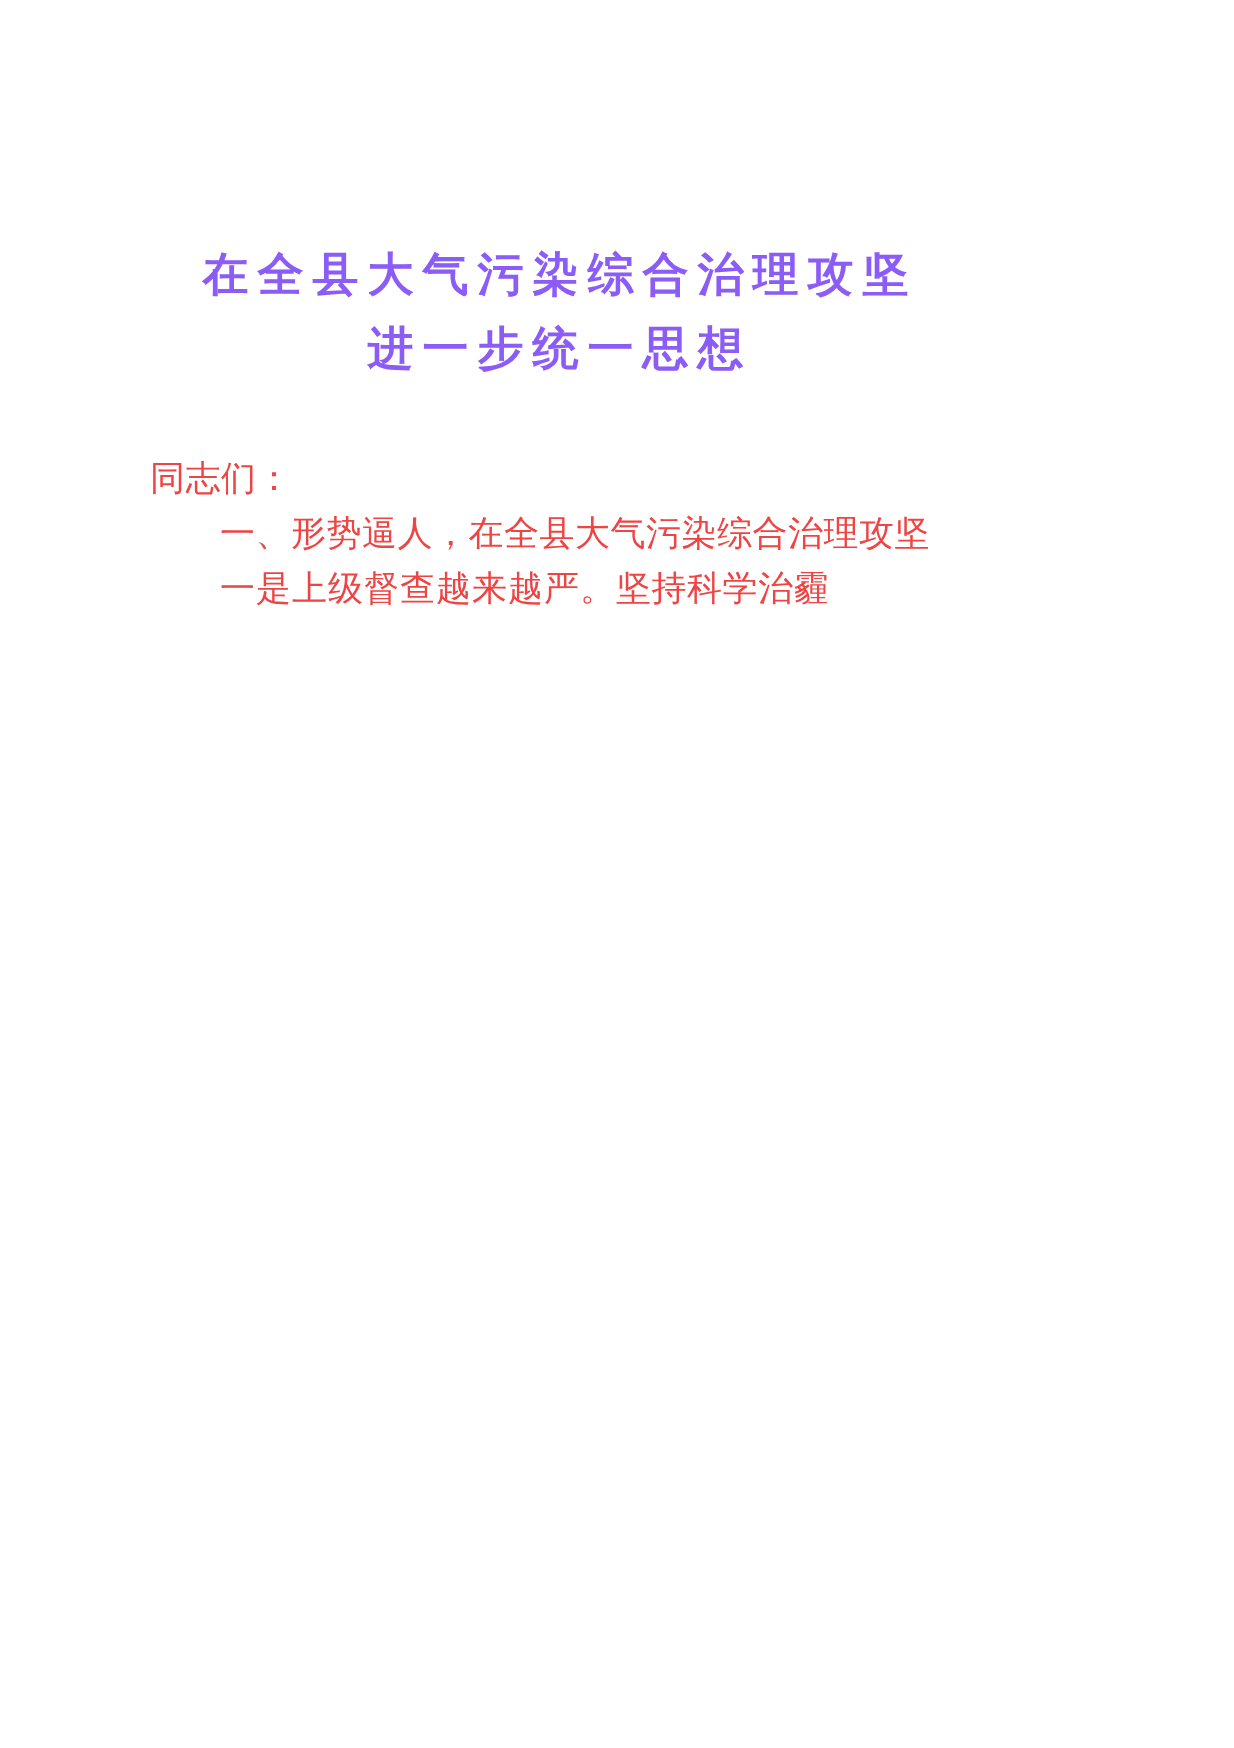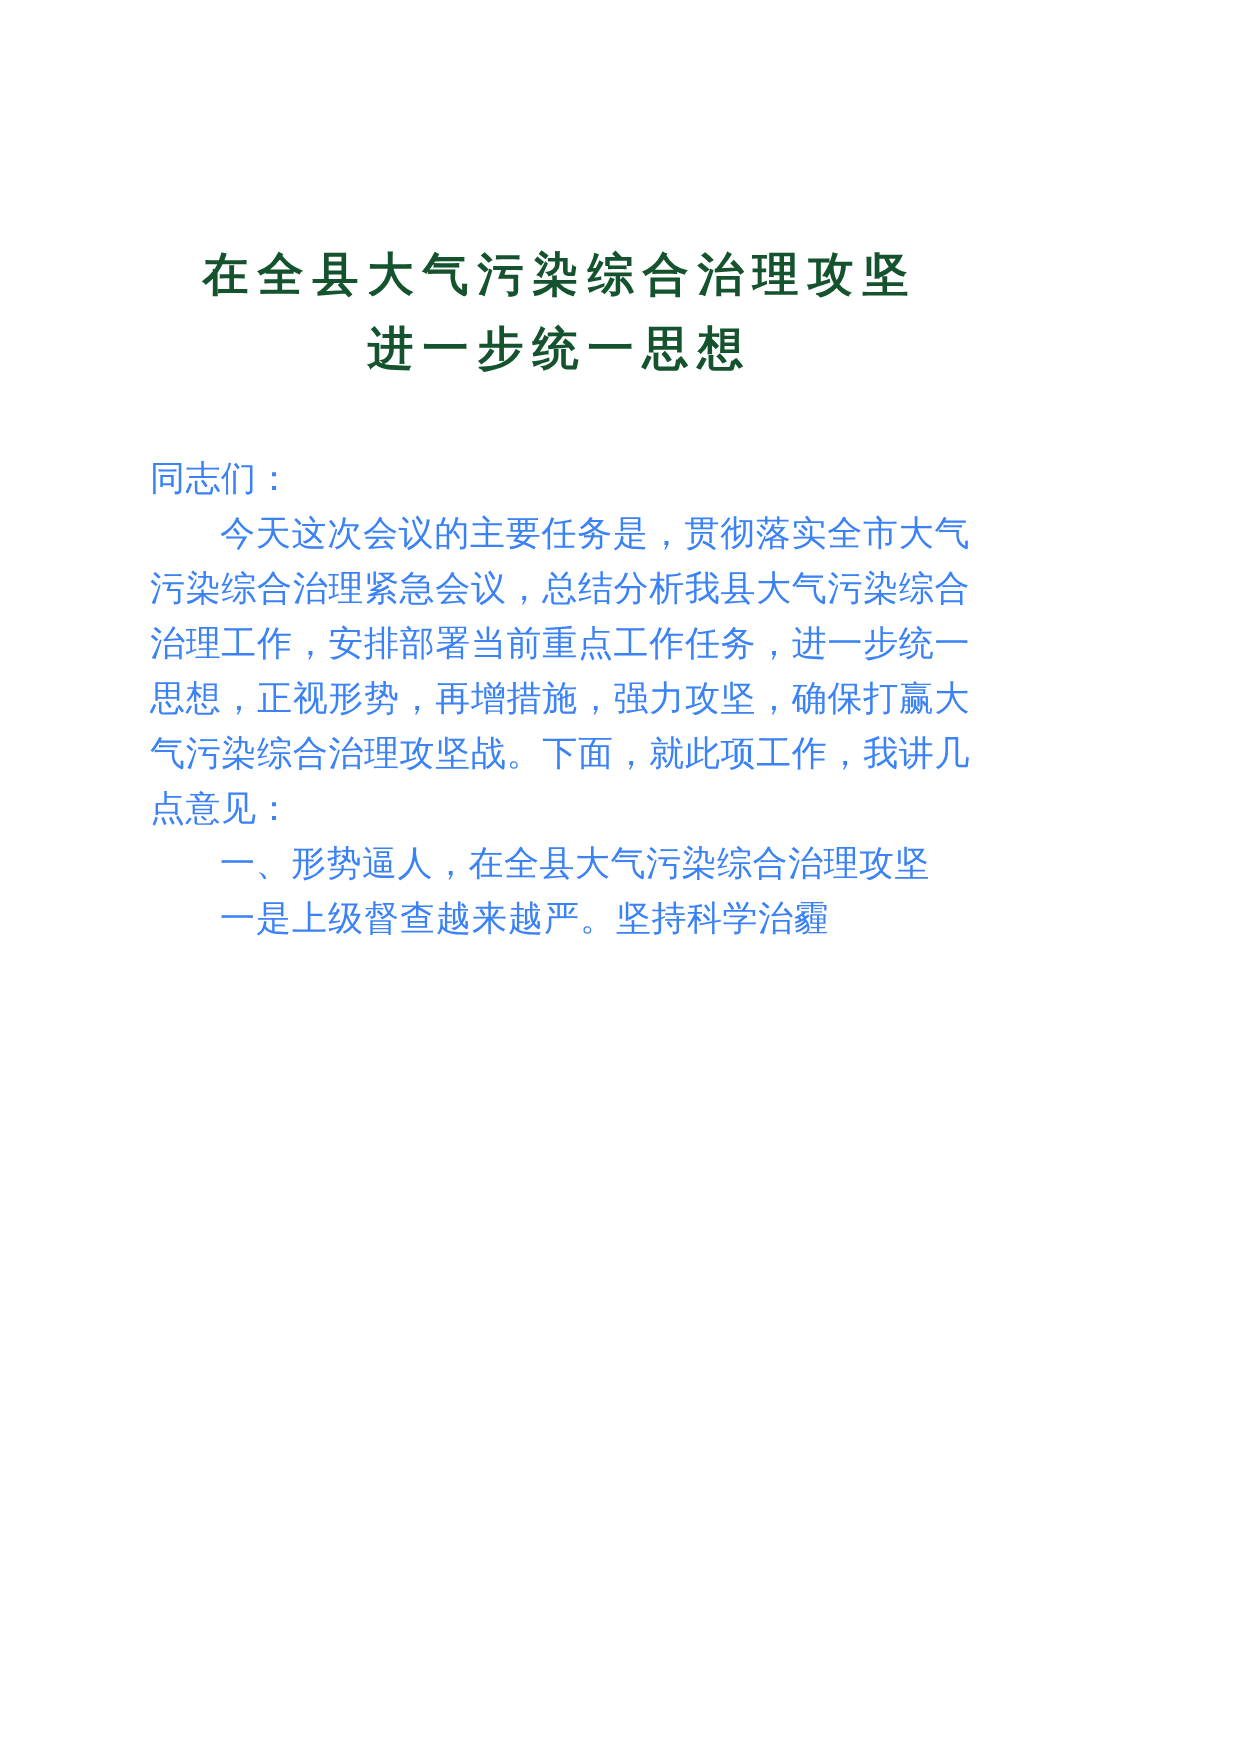--- a/index.html
+++ b/index.html
@@ -26,39 +26,39 @@
     width: 820px;
   }
   .doc-title {
     margin: 0;
     padding: 0;
     font-weight: 700;
     font-size: 46px;
     line-height: 72px;
     letter-spacing: 9px;
     text-align: center;
-    color: #14532d;
+    color: #8b5cf6;
     font-family: "DejaVu Sans", "Liberation Sans", sans-serif;
     white-space: nowrap;
   }
   .title-block {
     padding-top: 238px;
   }
   .title-line-2 {
     margin-top: 2px;
   }
   .body-block {
     margin-top: 66px;
   }
   p.para {
     margin: 0;
     padding: 0;
     font-size: 35px;
     line-height: 55px;
-    color: #3b82f6;
+    color: #ef4444;
     text-align: justify;
     text-align-last: left;
     text-justify: inter-character;
     font-family: "Liberation Sans", "DejaVu Sans", sans-serif;
     font-weight: 400;
     letter-spacing: 0.5px;
     word-break: break-all;
   }
   p.salutation {
     text-align: left;
@@ -79,21 +79,20 @@
 
     <div class="title-block">
       <h1 class="doc-title title-line-1">在全县大气污染综合治理攻坚</h1>
       <h1 class="doc-title title-line-2">进一步统一思想</h1>
     </div>
 
     <div class="body-block">
 
       <p class="para salutation">同志们：</p>
 
-      <p class="para indent">今天这次会议的主要任务是，贯彻落实全市大气污染综合治理紧急会议，总结分析我县大气污染综合治理工作，安排部署当前重点工作任务，进一步统一思想，正视形势，再增措施，强力攻坚，确保打赢大气污染综合治理攻坚战。下面，就此项工作，我讲几点意见：</p>
 
       <p class="para indent">一、形势逼人，在全县大气污染综合治理攻坚</p>
 
 
       <p class="para indent"><span class="bold-lead">一是上级督查越来越严。</span><span>坚持科学治霾</span></p>
 
     </div>
   </div>
 </div>
 

